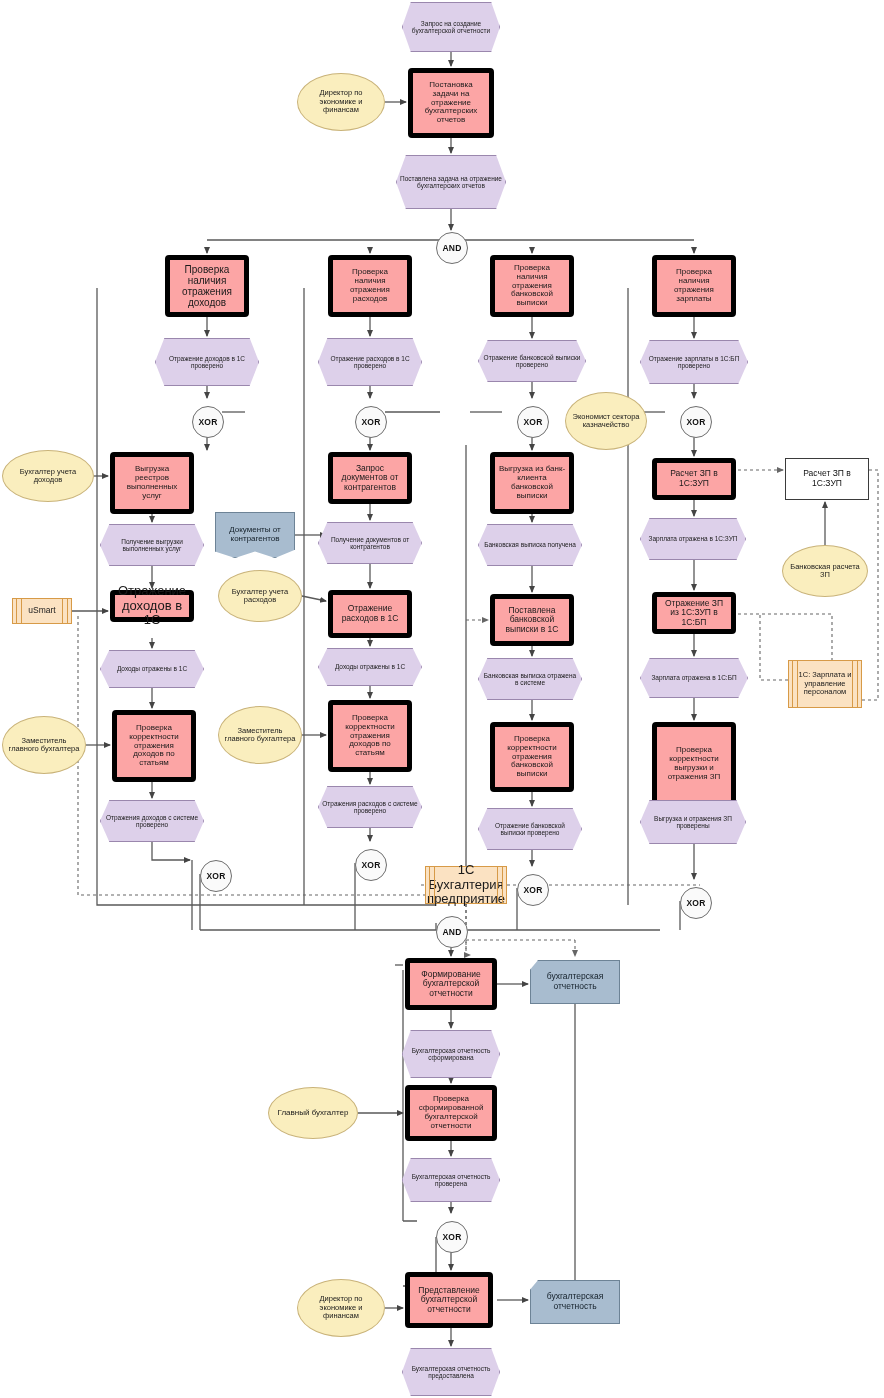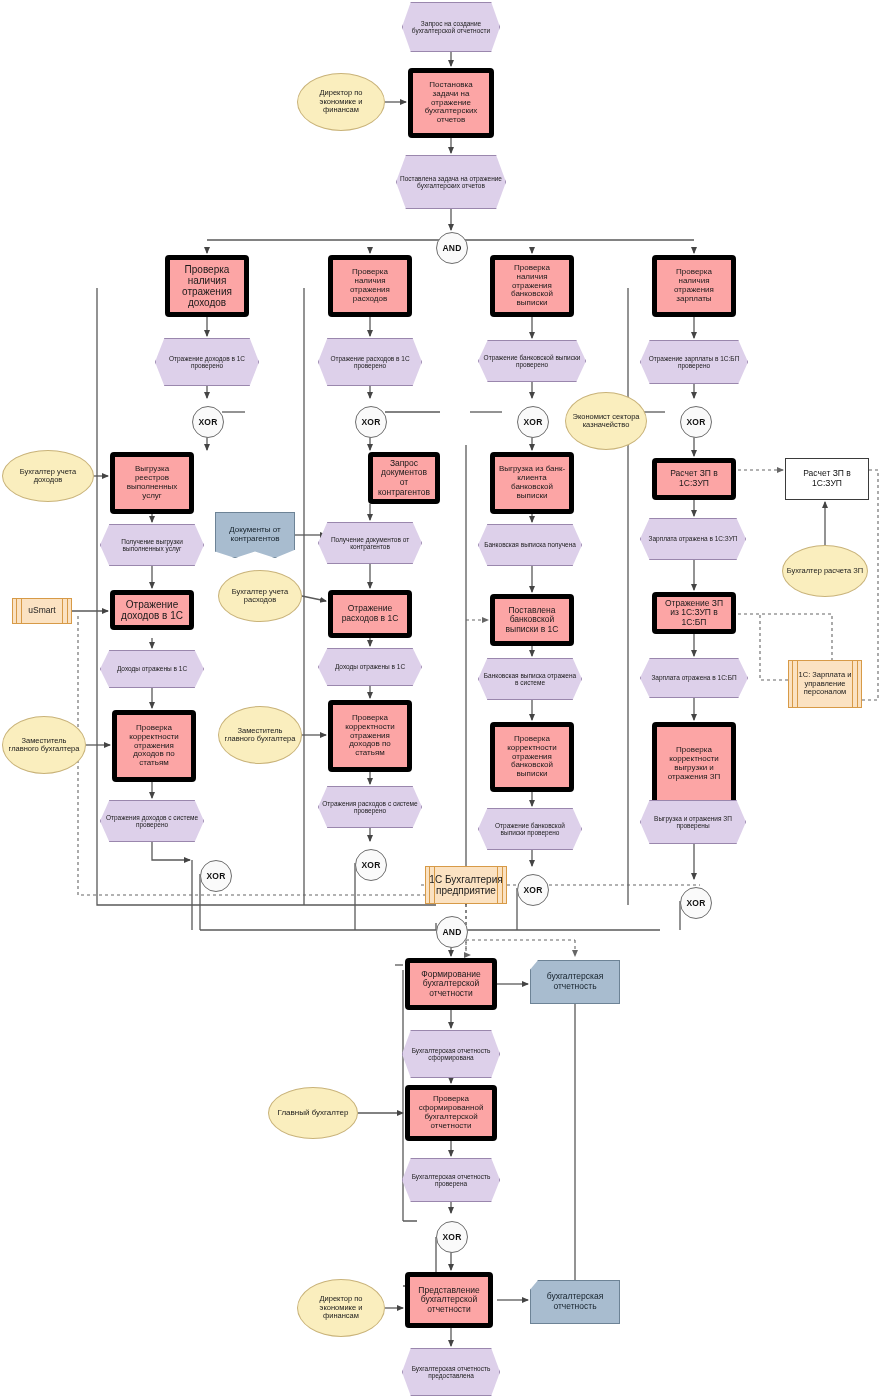--- a/index.html
+++ b/index.html
@@ -202,42 +202,42 @@
       </div>
       <div class="node fn" style="left: 110px; top: 452px; width: 84px; height: 62px; font-size: 8px;">
         <span>Выгрузка реестров выполненных услуг</span>
       </div>
       <div class="node ev" style="left: 100px; top: 524px; width: 104px; height: 42px; font-size: 6.5px;">
         <span>Получение выгрузки выполненных услуг</span>
       </div>
       <div class="node it" style="left: 12px; top: 598px; width: 60px; height: 26px; font-size: 8.5px;">
         <span>uSmart</span>
       </div>
-      <div class="node fn" style="left: 110px; top: 590px; width: 84px; height: 40px; font-size: 10px;">
+      <div class="node fn" style="left: 110px; top: 590px; width: 84px; height: 32px; font-size: 13px;">
         <span>Отражение доходов в 1С</span>
       </div>
       <div class="node ev" style="left: 100px; top: 650px; width: 104px; height: 38px; font-size: 6.5px;">
         <span>Доходы отражены в 1С</span>
       </div>
       <div class="node org" style="left: 2px; top: 716px; width: 84px; height: 58px; font-size: 7.5px;">
         <span>Заместитель главного бухгалтера</span>
       </div>
       <div class="node fn" style="left: 112px; top: 710px; width: 84px; height: 72px; font-size: 8px;">
         <span>Проверка корректности отражения доходов по статьям</span>
       </div>
       <div class="node ev" style="left: 100px; top: 800px; width: 104px; height: 42px; font-size: 6.5px;">
         <span>Отражения доходов с системе проверено</span>
       </div>
       <div class="node fn" style="left: 328px; top: 255px; width: 84px; height: 62px; font-size: 8px;">
         <span>Проверка наличия отражения расходов</span>
       </div>
       <div class="node ev" style="left: 318px; top: 338px; width: 104px; height: 48px; font-size: 6.5px;">
         <span>Отражение расходов в 1С проверено</span>
       </div>
-      <div class="node fn" style="left: 328px; top: 452px; width: 72px; height: 52px; font-size: 8.5px; margin-left: 40px;">
+      <div class="node fn" style="left: 328px; top: 452px; width: 84px; height: 52px; font-size: 8.5px;">
         <span>Запрос документов от контрагентов</span>
       </div>
       <div class="node doc wave" style="left: 215px; top: 512px; width: 80px; height: 46px; font-size: 8px;">
         <span>Документы от контрагентов</span>
       </div>
       <div class="node ev" style="left: 318px; top: 522px; width: 104px; height: 42px; font-size: 6.5px;">
         <span>Получение документов от контрагентов</span>
       </div>
       <div class="node org" style="left: 218px; top: 570px; width: 84px; height: 52px; font-size: 7.5px;">
         <span>Бухгалтер учета расходов</span>
@@ -293,38 +293,38 @@
       <div class="node fn" style="left: 652px; top: 458px; width: 84px; height: 42px; font-size: 8.5px;">
         <span>Расчет ЗП в 1С:ЗУП</span>
       </div>
       <div class="node plink" style="left: 785px; top: 458px; width: 84px; height: 42px; font-size: 8.5px;">
         <span>Расчет ЗП в 1С:ЗУП</span>
       </div>
       <div class="node ev" style="left: 640px; top: 518px; width: 106px; height: 42px; font-size: 6.5px;">
         <span>Зарплата отражена в 1С:ЗУП</span>
       </div>
       <div class="node org" style="left: 782px; top: 545px; width: 86px; height: 52px; font-size: 7.5px;">
-        <span>Бухгалтер расчета ЗП</span>
+        <span>Банковская расчета ЗП</span>
       </div>
       <div class="node fn" style="left: 652px; top: 592px; width: 84px; height: 42px; font-size: 8.5px;">
         <span>Отражение ЗП из 1С:ЗУП в 1С:БП</span>
       </div>
       <div class="node it" style="left: 788px; top: 660px; width: 74px; height: 48px; font-size: 7.5px;">
         <span>1С: Зарплата и управление персоналом</span>
       </div>
       <div class="node ev" style="left: 640px; top: 658px; width: 108px; height: 40px; font-size: 6.5px;">
         <span>Зарплата отражена в 1С:БП</span>
       </div>
       <div class="node fn" style="left: 652px; top: 722px; width: 84px; height: 84px; font-size: 8px;">
         <span>Проверка корректности выгрузки и отражения ЗП</span>
       </div>
       <div class="node ev" style="left: 640px; top: 800px; width: 106px; height: 44px; font-size: 6.5px;">
         <span>Выгрузка и отражения ЗП проверены</span>
       </div>
-      <div class="node it" style="left: 425px; top: 866px; width: 82px; height: 38px; font-size: 10px;">
+      <div class="node it" style="left: 425px; top: 866px; width: 82px; height: 38px; font-size: 13px;">
         <span>1С Бухгалтерия предприятие</span>
       </div>
       <div class="node fn" style="left: 405px; top: 958px; width: 92px; height: 52px; font-size: 8.5px;">
         <span>Формирование бухгалтерской отчетности</span>
       </div>
       <div class="node dobj" style="left: 530px; top: 960px; width: 90px; height: 44px; font-size: 8.5px;">
         <span>бухгалтерская отчетность</span>
       </div>
       <div class="node ev" style="left: 402px; top: 1030px; width: 98px; height: 48px; font-size: 6.5px;">
         <span>Бухгалтерская отчетность сформирована</span>

